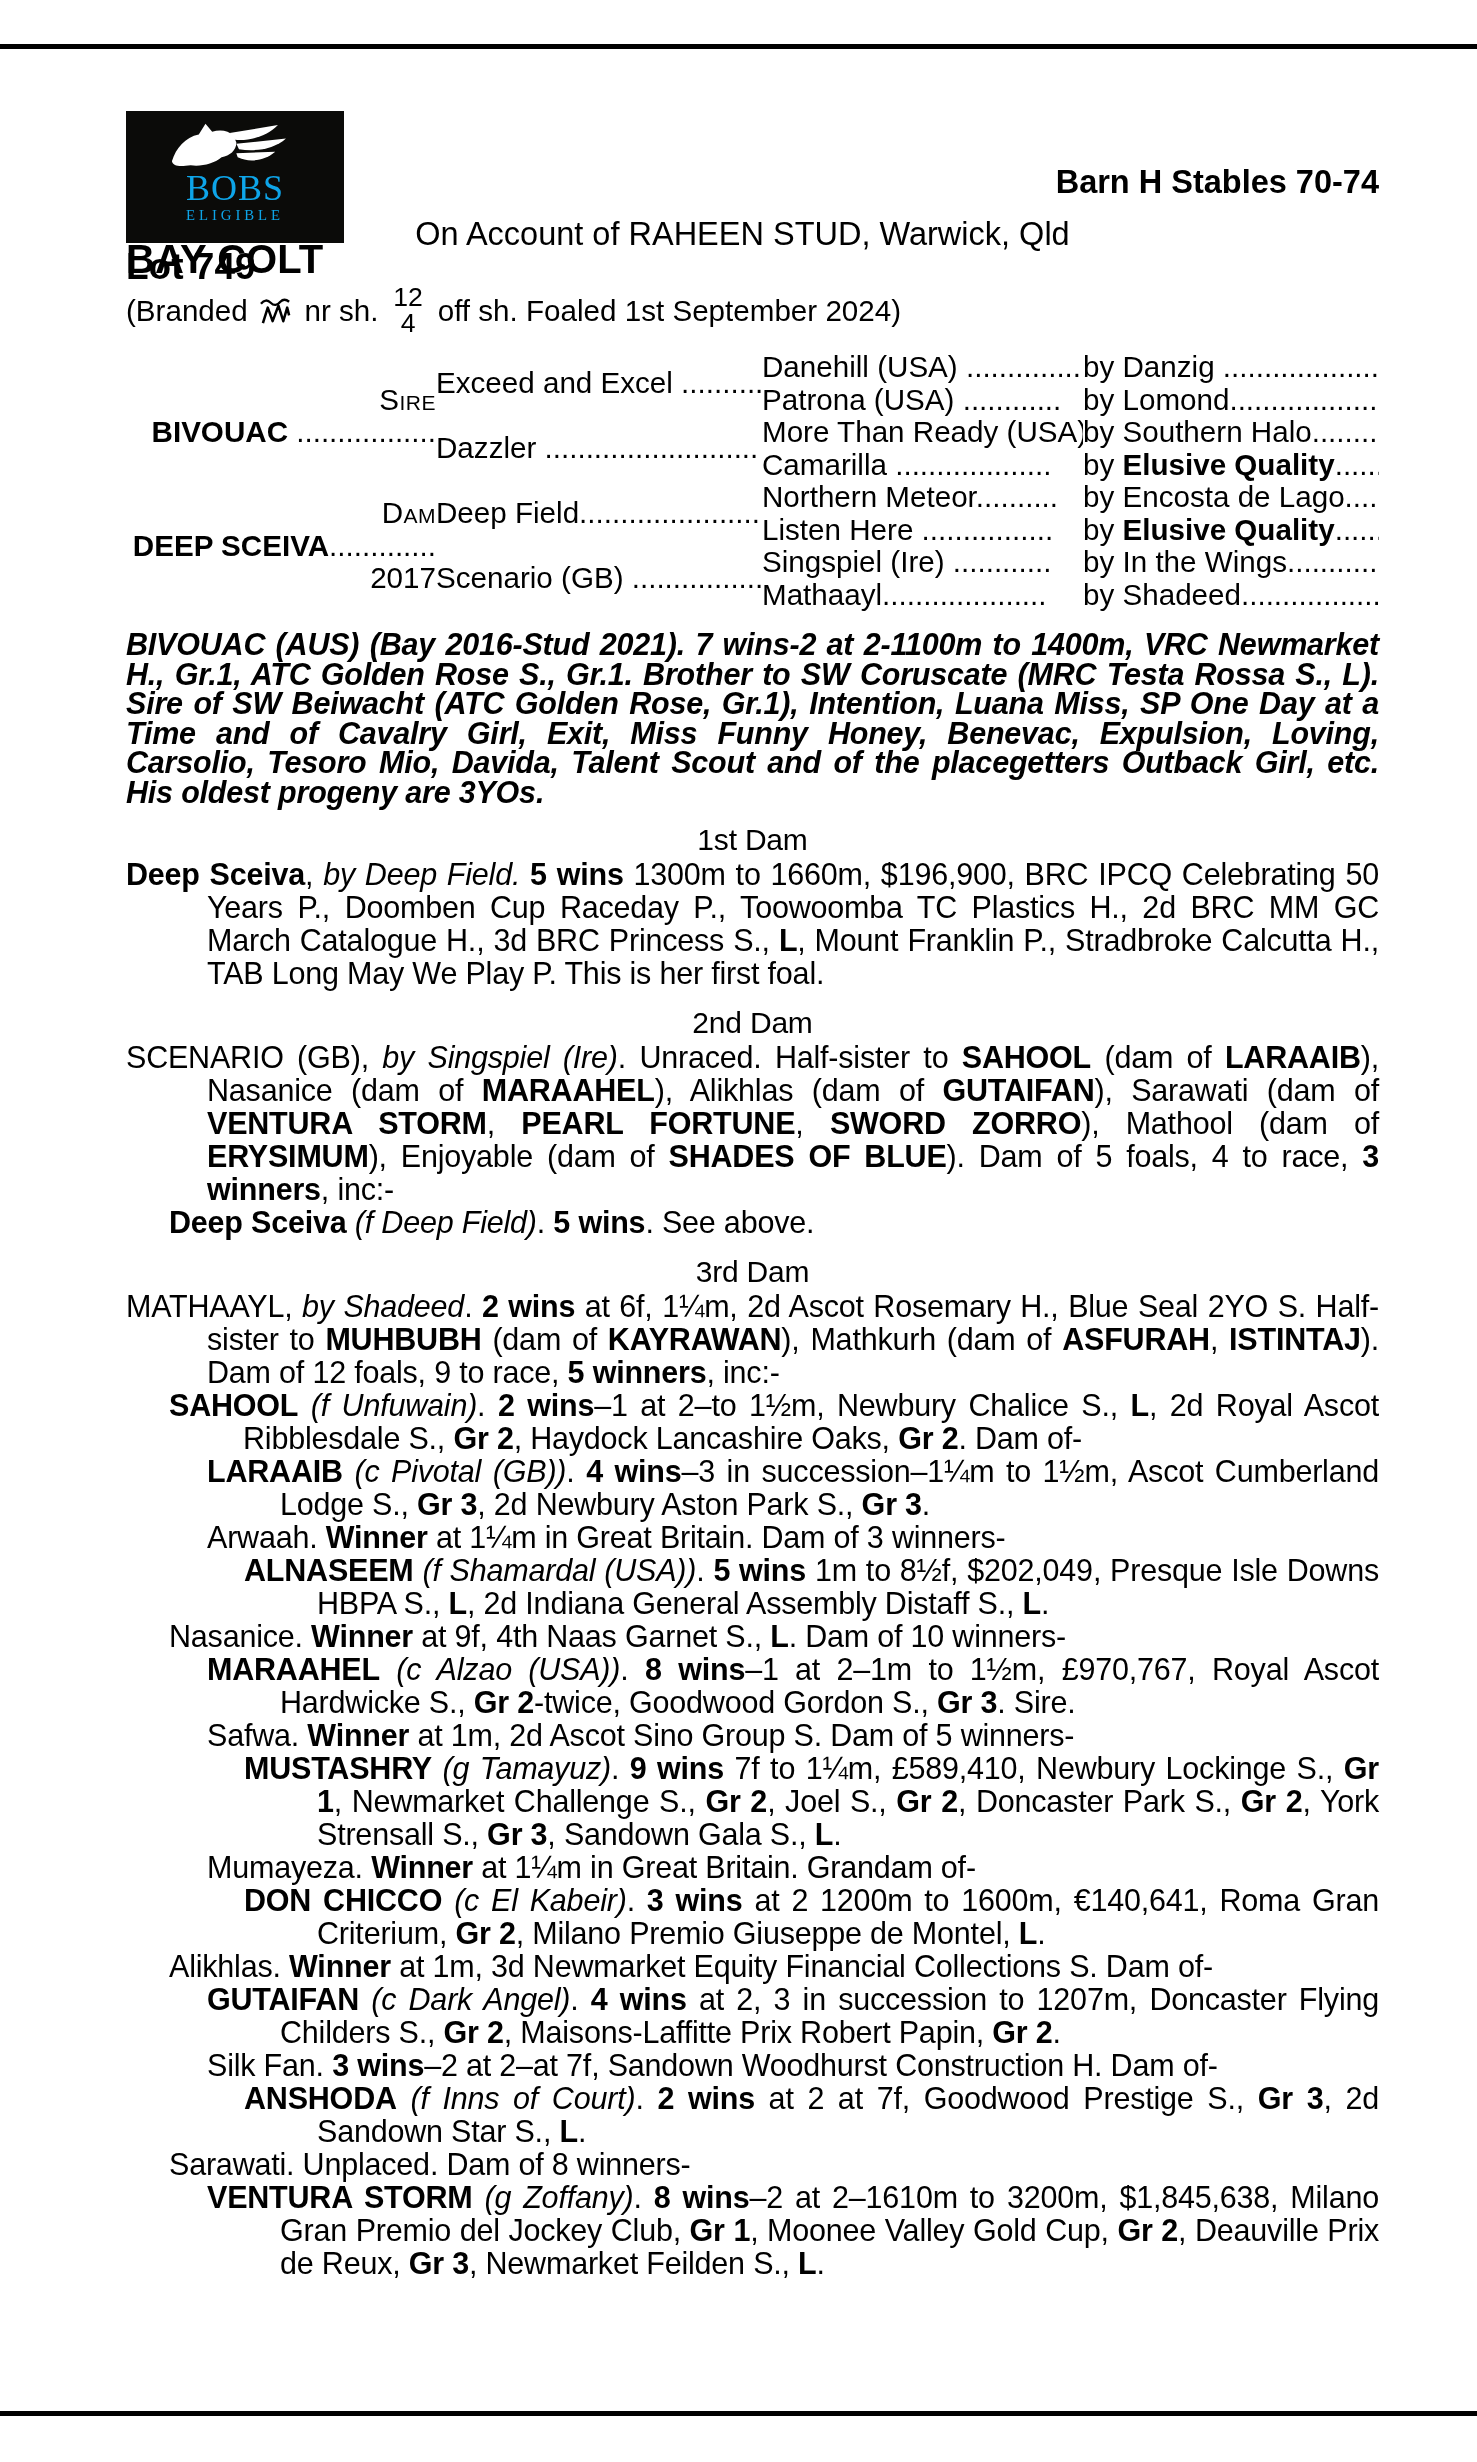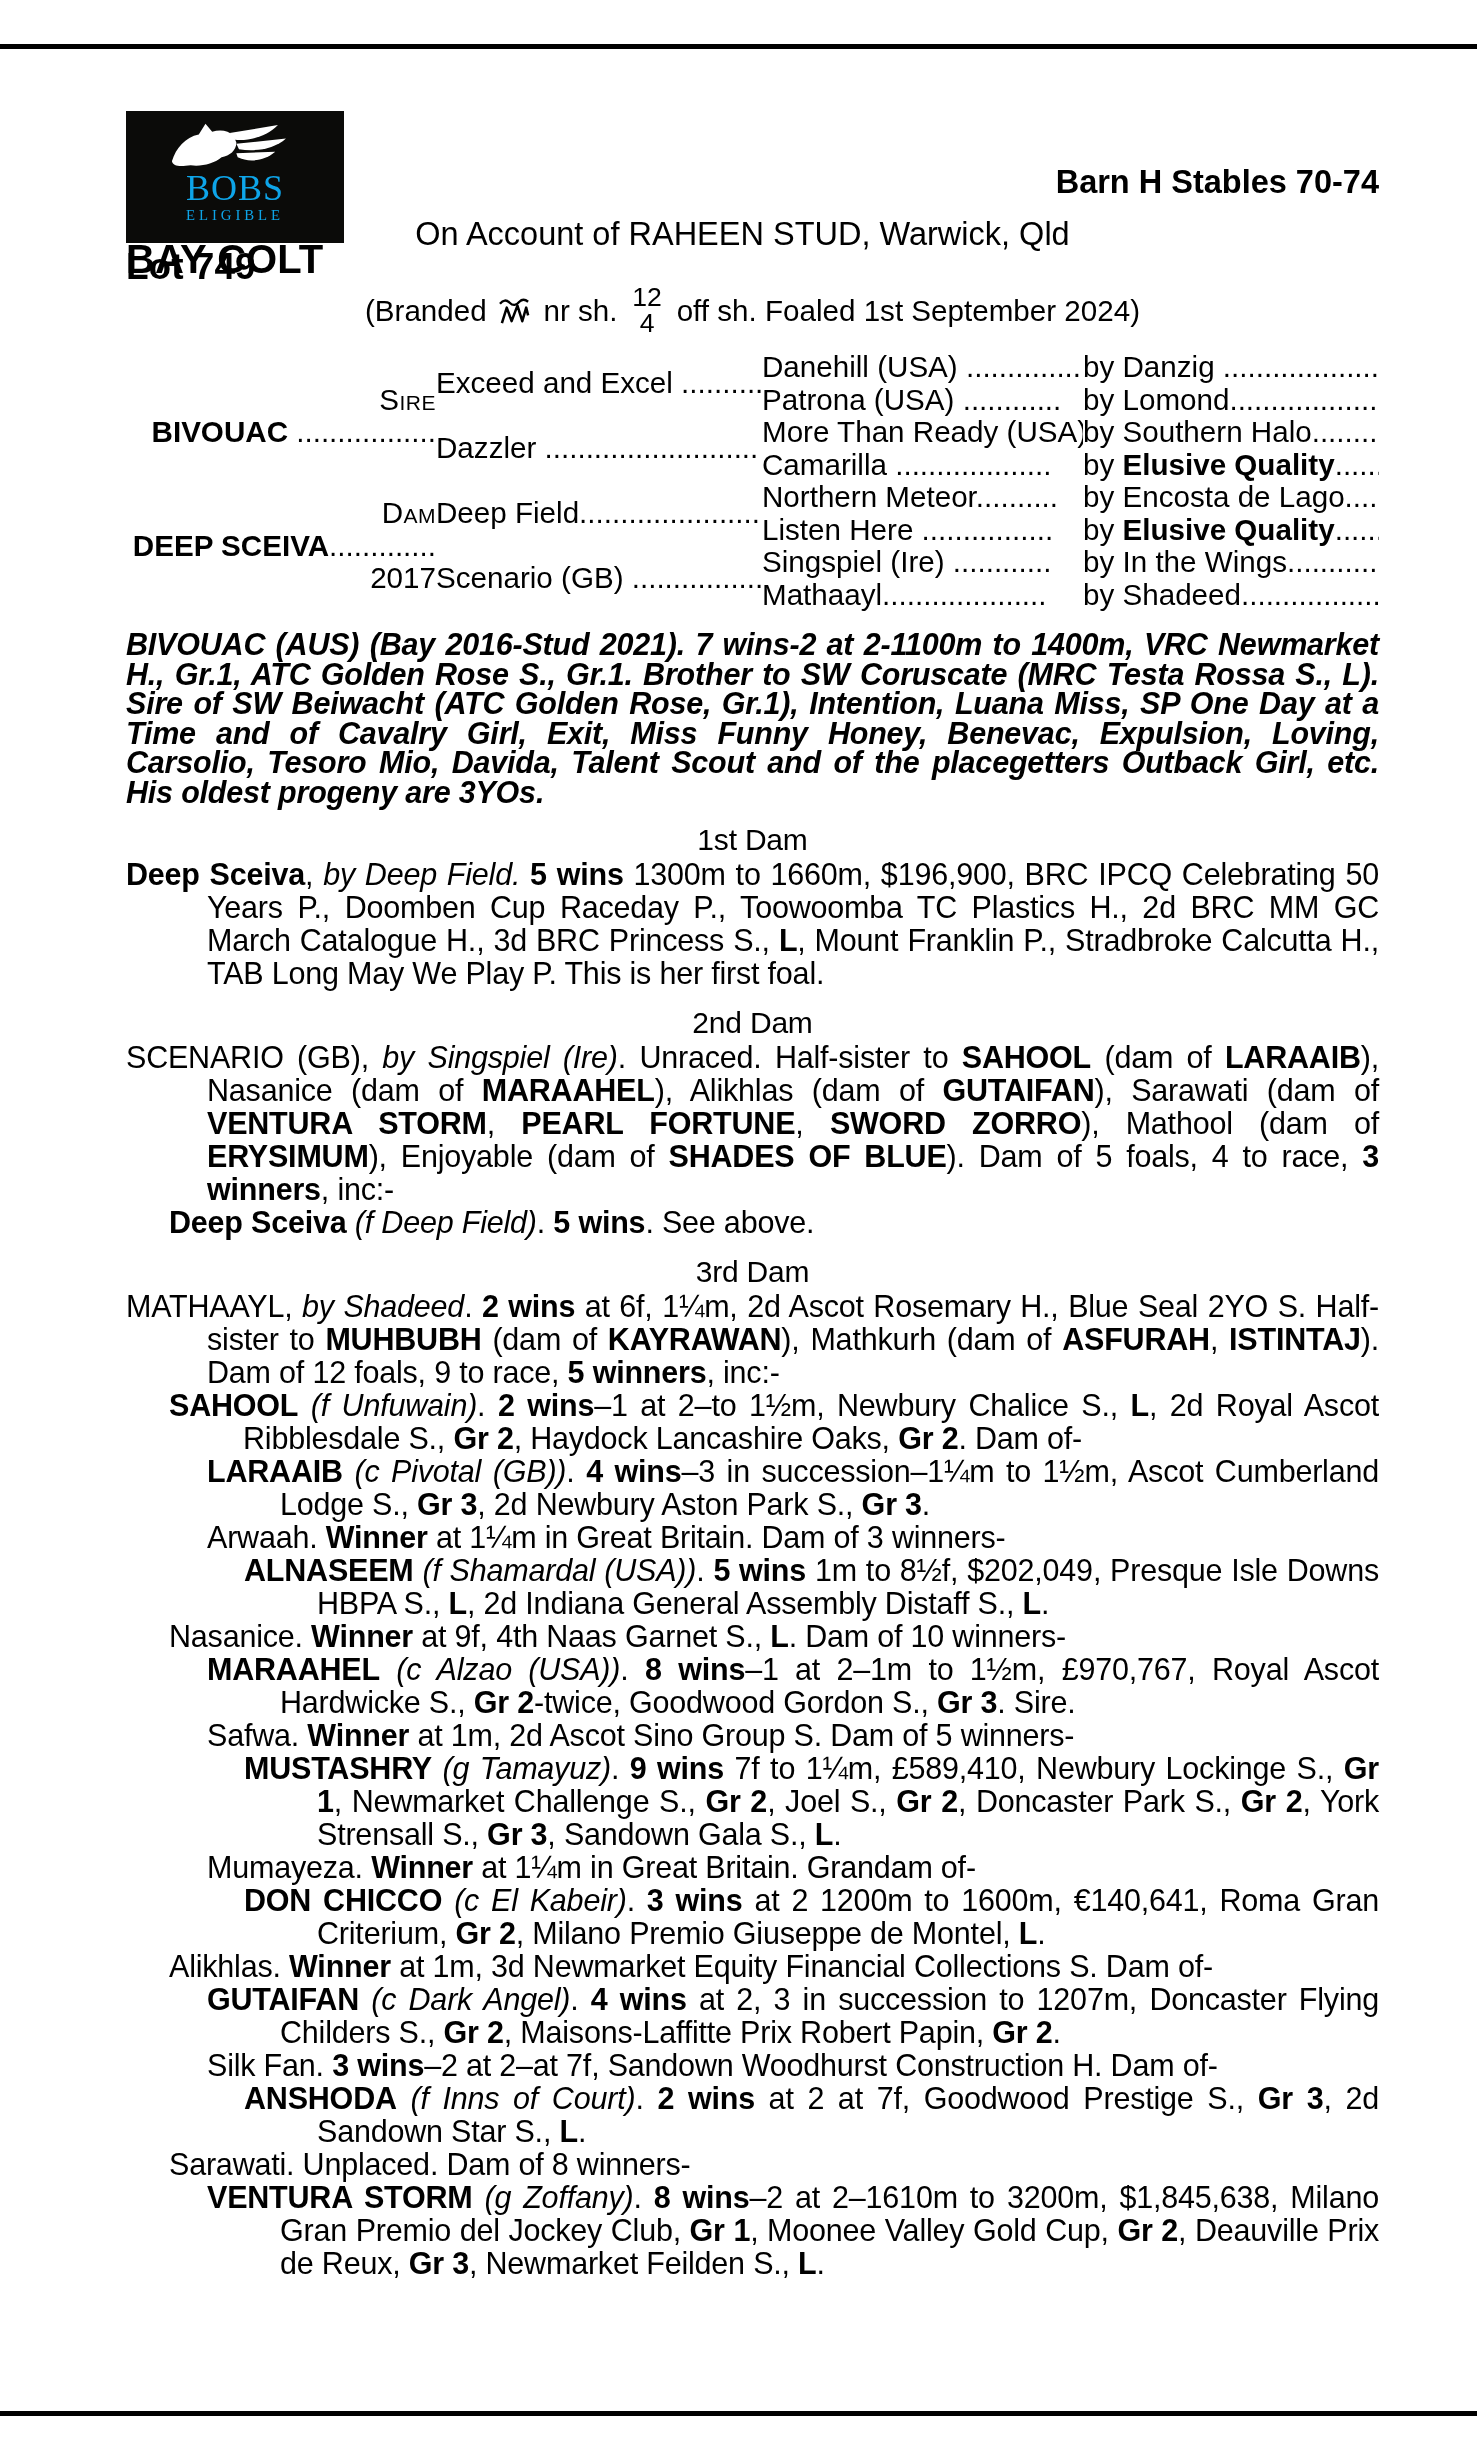--- a/index.html
+++ b/index.html
@@ -11,21 +11,21 @@
   
   .logo{position:absolute;left:126px;top:111px;width:218px;height:132px;background:#0b0b09;color:#0ea5e9;text-align:center;overflow:hidden;}
   .logo svg{display:block;margin:9.9px auto 0 auto;width:138px;height:51px;}
   .logo .bobs{font-family:"Liberation Serif",serif;font-size:36px;line-height:33px;letter-spacing:1px;font-weight:normal;}
   .logo .elig{font-family:"Liberation Serif",serif;font-size:14.8px;line-height:21.7px;letter-spacing:3.9px;}
 
   .lot{position:absolute;left:126px;top:247px;font-size:37px;font-weight:bold;line-height:39px;}
   .barn{position:absolute;left:126px;top:165px;width:1253px;text-align:right;font-size:32.5px;font-weight:bold;line-height:35px;}
   .account{position:absolute;left:116px;top:205px;width:1253px;text-align:center;font-size:32.5px;font-weight:normal;line-height:35px;margin-top:12px;}
   .title{position:absolute;left:126px;top:238px;width:1253px;font-size:40px;font-weight:bold;line-height:43px;}
-  .brand{position:absolute;left:126px;top:285px;width:1253px;display:flex;justify-content:center;align-items:center;gap:8.9px;font-size:29.6px;line-height:31.5px;}
+  .brand{position:absolute;left:126px;top:285px;width:1253px;display:flex;align-items:center;gap:8.9px;font-size:29.6px;line-height:31.5px;}
   .brand .frac{display:inline-block;text-align:center;font-size:26.6px;line-height:25.6px;padding:0 5.9px;}
   .brand svg{width:39px;height:33px;}
 
   
   .ped{position:absolute;left:126px;top:351px;width:1253px;height:264px;font-size:29.6px;}
   .ped .c1{position:absolute;left:0;top:0;width:310px;height:260px;}
   .ped .c1 .cell{height:130px;display:flex;flex-direction:column;justify-content:center;}
   .ped .line{line-height:32.5px;white-space:nowrap;overflow:hidden;text-align:right;}
   .scaps{font-variant:small-caps;padding-left:33px;letter-spacing:0.5px;}
   .yr{padding-left:38px;}

